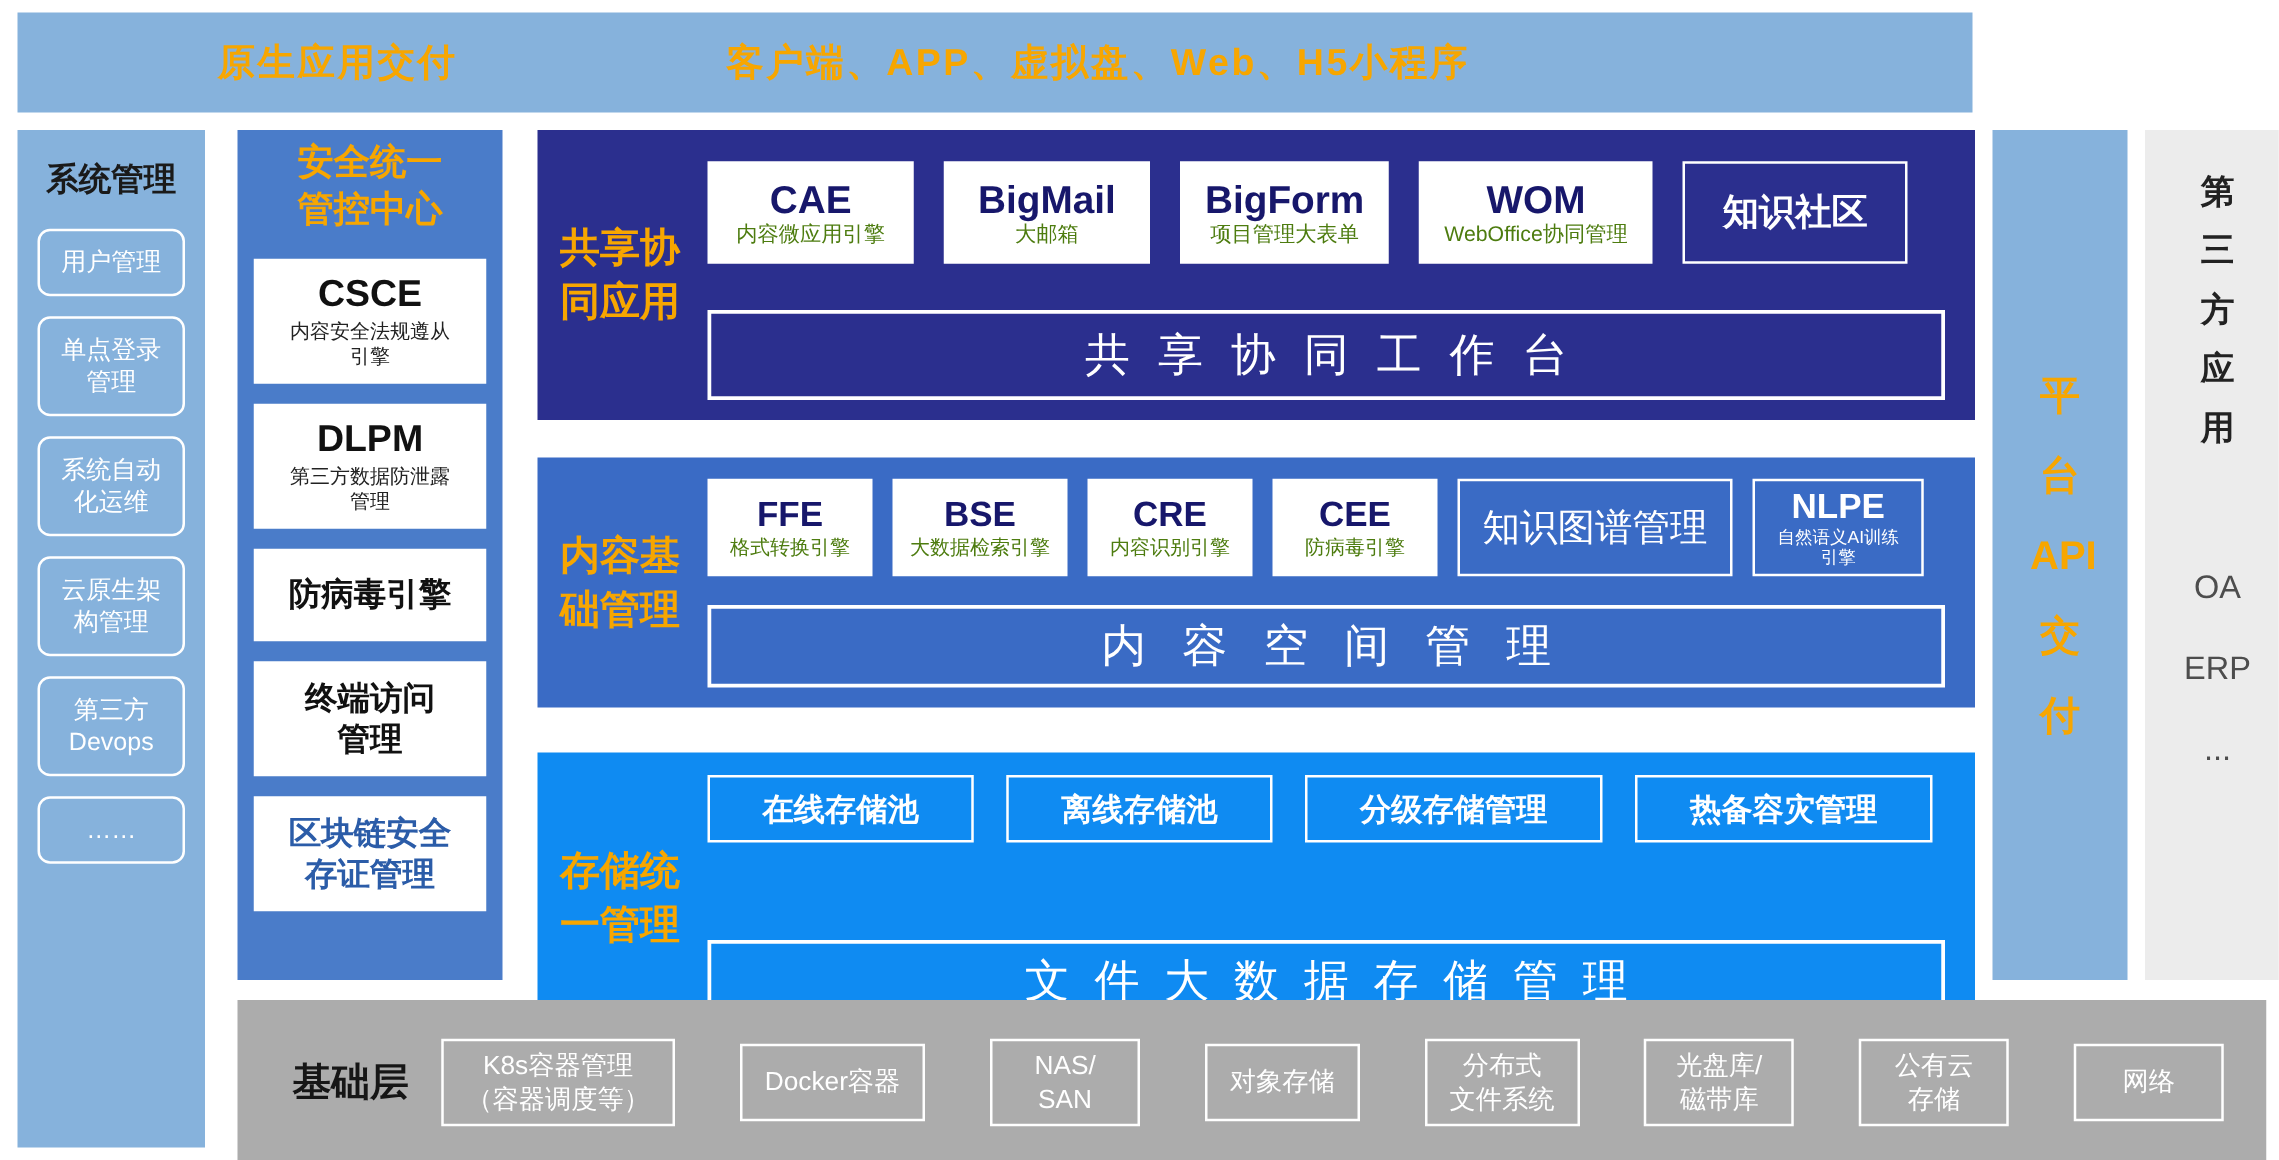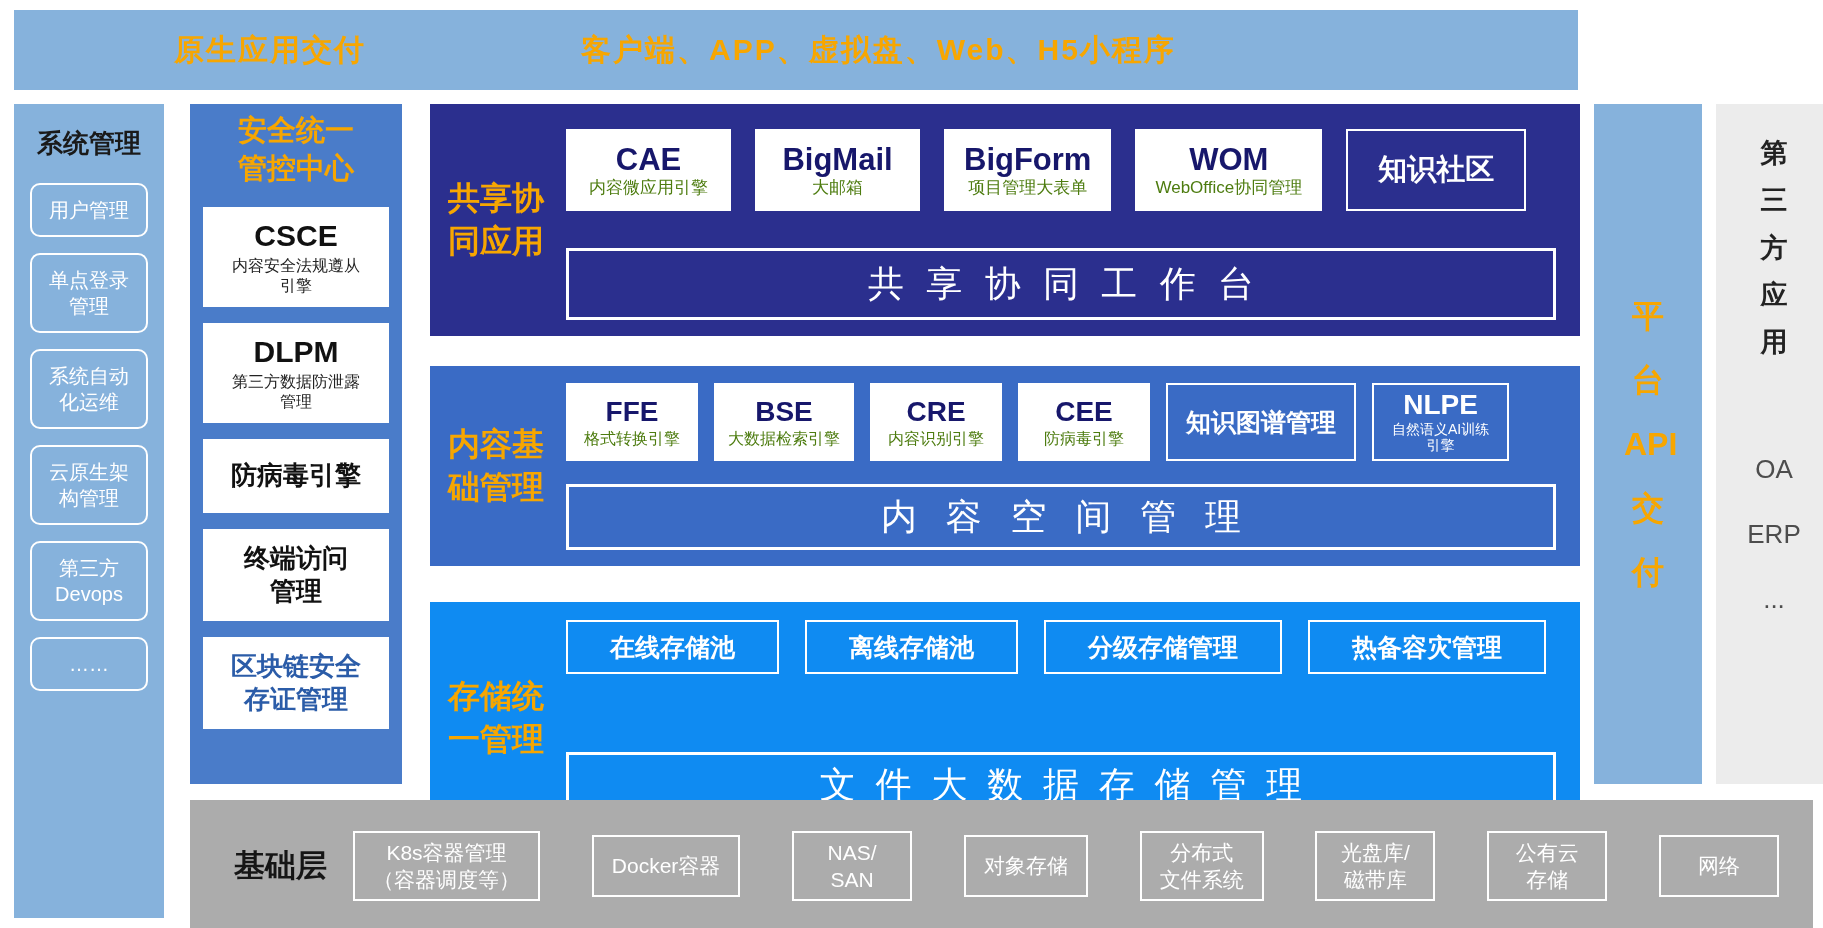--- a/index.html
+++ b/index.html
@@ -53,21 +53,21 @@
   .band1 .wb-name{font-size:31px}
   .band1 .wb-desc{font-size:17px}
   .band1 .outline-box{height:82px;padding:0 30px;font-size:29px;font-weight:bold}
   .band1 .band-bar{height:72px;font-size:36px;letter-spacing:0.62em;text-indent:0.62em}
 
   .band2 .box-row{height:80px;gap:16px}
   .band2 .white-box{height:78px;min-width:132px;padding:4px 14px}
   .band2 .wb-name{font-size:28px}
   .band2 .wb-desc{font-size:16px}
   .band2 .outline-box{height:78px;padding:2px 18px}
-  .ob-title{font-size:25px;font-weight:bold}
+  .ob-title{font-size:30px;font-weight:normal}
   .ob-name{font-size:28px;font-weight:bold;line-height:1.1}
   .ob-desc{font-size:14px;line-height:1.2;white-space:pre-line}
   .band2 .band-bar{height:66px;font-size:36px;letter-spacing:0.8em;text-indent:0.8em}
 
   .band3 .box-row{height:58px;justify-content:space-between;padding-right:10px}
   .band3 .outline-box{height:54px;padding:0 42px;font-size:25px;font-weight:bold}
   .band3 .band-bar{height:66px;font-size:36px;letter-spacing:0.55em;text-indent:0.55em}
 
   
   .api-panel{position:absolute;left:1594px;top:104px;width:108px;height:680px;background:var(--lightblue);display:flex;justify-content:center;align-items:center}

